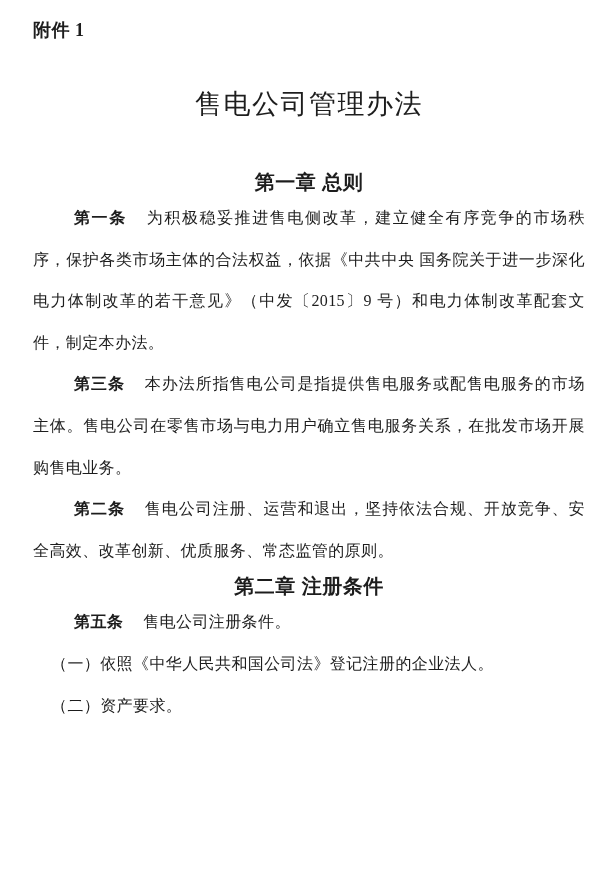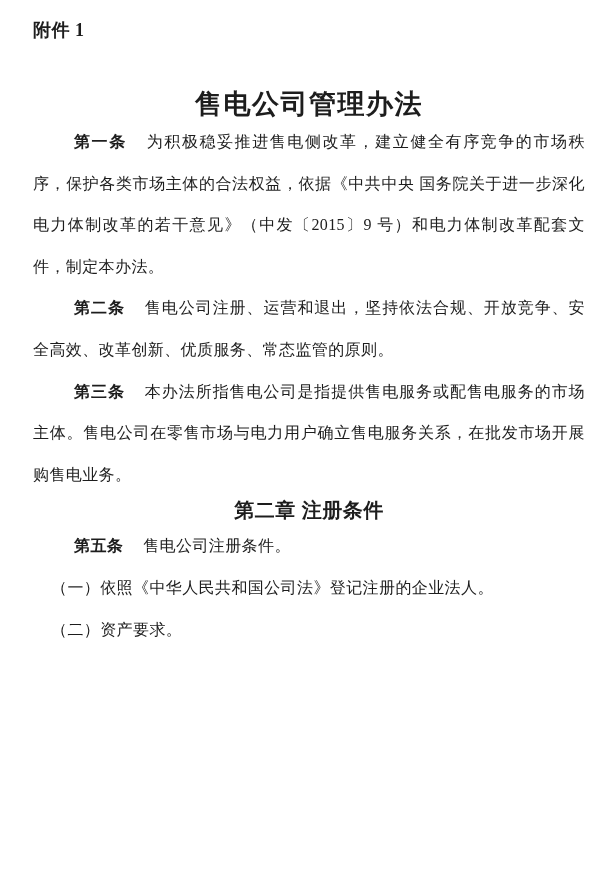--- a/index.html
+++ b/index.html
@@ -25,21 +25,21 @@
     font-size: 18px;
     line-height: 24px;
     font-weight: 700;
     letter-spacing: 0.5px;
   }
   .doc-title {
     margin: 45px 0 0 0;
     text-align: center;
     font-size: 27px;
     line-height: 34px;
-    font-weight: 700;
+    font-weight: 400;
     letter-spacing: 1.5px;
   }
   .chapter {
     text-align: center;
     font-size: 20px;
     font-weight: 700;
     letter-spacing: 0.5px;
     font-family: "Liberation Sans", "DejaVu Sans", sans-serif;
   }
   .chapter-1 {
@@ -70,26 +70,27 @@
 </style>
 </head>
 <body>
 
 <div class="page">
 
   <div class="attachment">附件 1</div>
 
   <h1 class="doc-title">售电公司管理办法</h1>
 
+  <h2 class="chapter chapter-1">第一章 总则</h2>
 
   <p class="article"><b class="art-label">第一条</b><span class="art-text">为积极稳妥推进售电侧改革，建立健全有序竞争的市场秩序，保护各类市场主体的合法权益，依据《中共中央 国务院关于进一步深化电力体制改革的若干意见》（中发〔2015〕9 号）和电力体制改革配套文件，制定本办法。</span></p>
 
+  <p class="article"><b class="art-label">第三条</b><span class="art-text">本办法所指售电公司是指提供售电服务或配售电服务的市场主体。售电公司在零售市场与电力用户确立售电服务关系，在批发市场开展购售电业务。</span></p>
+
   <p class="article"><b class="art-label">第二条</b><span class="art-text">售电公司注册、运营和退出，坚持依法合规、开放竞争、安全高效、改革创新、优质服务、常态监管的原则。</span></p>
-
-  <p class="article"><b class="art-label">第三条</b><span class="art-text">本办法所指售电公司是指提供售电服务或配售电服务的市场主体。售电公司在零售市场与电力用户确立售电服务关系，在批发市场开展购售电业务。</span></p>
 
 
   <h2 class="chapter chapter-2">第二章 注册条件</h2>
 
   <p class="article"><b class="art-label">第五条</b><span class="art-text">售电公司注册条件。</span></p>
 
   <p class="item">（一）依照《中华人民共和国公司法》登记注册的企业法人。</p>
 
   <p class="item">（二）资产要求。</p>
 

